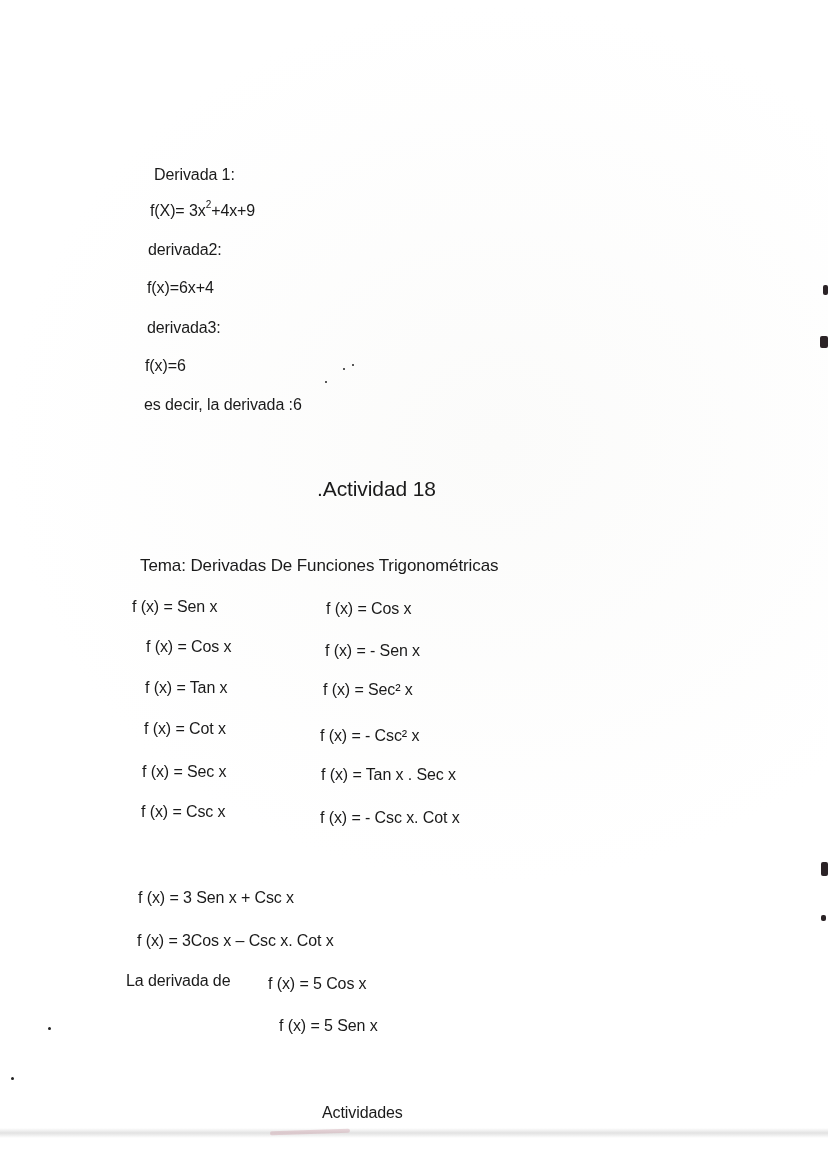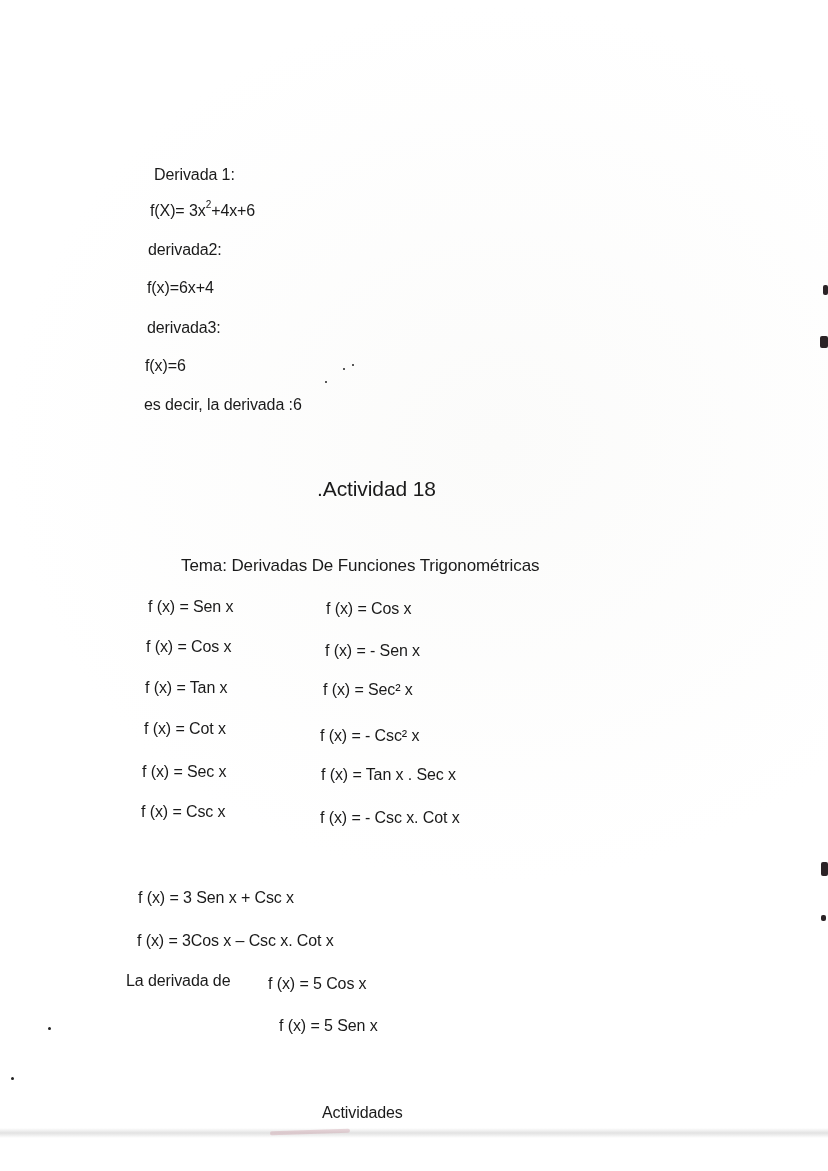--- a/index.html
+++ b/index.html
@@ -28,21 +28,21 @@
     line-height: 20px;
     letter-spacing: -0.1px;
   }
   .t sup {
     font-size: 10px;
     line-height: 0;
     position: relative;
     top: -2px;
   }
   .title { font-size: 21px; }
-  .topic { font-size: 17px; margin-left: 41px; }
+  .topic { font-size: 17px; }
   .bottom-band {
     position: absolute;
     left: 0; top: 1128px;
     width: 828px; height: 10px;
     background: linear-gradient(to bottom, rgba(200,200,200,0) 0%, rgba(190,190,190,0.45) 50%, rgba(200,200,200,0) 100%);
   }
   .bottom-band::before {
     content: "";
     position: absolute;
     left: 270px; top: 2px;
@@ -61,33 +61,33 @@
     background: #2b2326;
     border-radius: 2px;
   }
 </style>
 </head>
 <body>
 
 <div class="page">
 
   <div class="t" style="left:154px; top:165px;">Derivada 1:</div>
-  <div class="t" style="left:150px; top:201px;"><span>f(X)= 3x</span><sup>2</sup><span>+4x+6</span></div>
+  <div class="t" style="left:150px; top:201px;"><span>f(X)= 3x</span><sup>2</sup><span>+4x+9</span></div>
   <div class="t" style="left:148px; top:240px;text-align:right;">derivada2:</div>
   <div class="t" style="left:147px; top:278px;">f(x)=6x+4</div>
   <div class="t" style="left:147px; top:318px;">derivada3:</div>
   <div class="t" style="left:145px; top:356px;">f(x)=6</div>
   <div class="t" style="left:144px; top:395px;">es decir, la derivada :6</div>
 
   <div class="t title" style="left:317px; top:479px;">.Actividad 18</div>
 
   <div class="t topic" style="left:140px; top:556px;">Tema: Derivadas De Funciones Trigonométricas</div>
 
   <div>
-    <div class="t" style="left:148px; top:597px;">f (x) = Sen x</div>
+    <div class="t" style="left:132px; top:597px;">f (x) = Sen x</div>
     <div class="t" style="left:326px; top:599px;">f (x) = Cos x</div>
 
     <div class="t" style="left:146px; top:637px;">f (x) = Cos x</div>
     <div class="t" style="left:325px; top:641px;">f (x) = - Sen x</div>
 
     <div class="t" style="left:145px; top:678px;">f (x) = Tan x</div>
     <div class="t" style="left:323px; top:680px;">f (x) = Sec² x</div>
 
     <div class="t" style="left:144px; top:719px;text-align:center;">f (x) = Cot x</div>
     <div class="t" style="left:320px; top:726px;">f (x) = - Csc² x</div>

